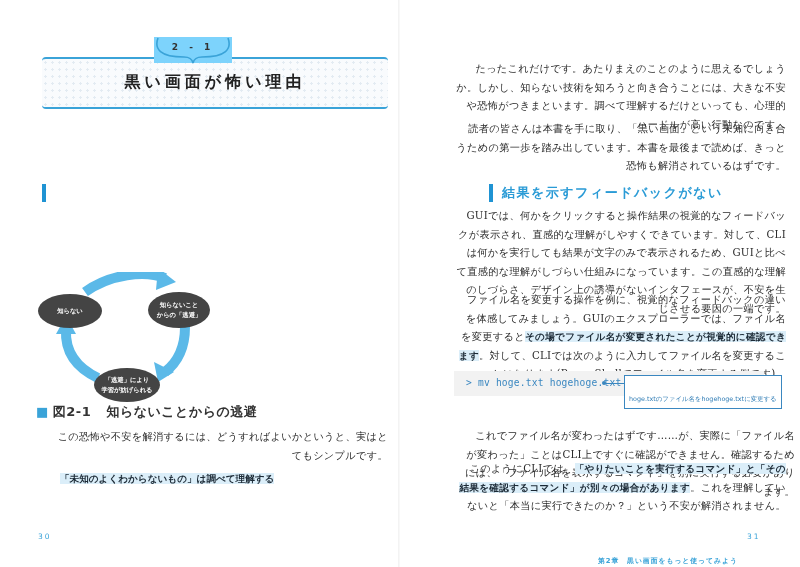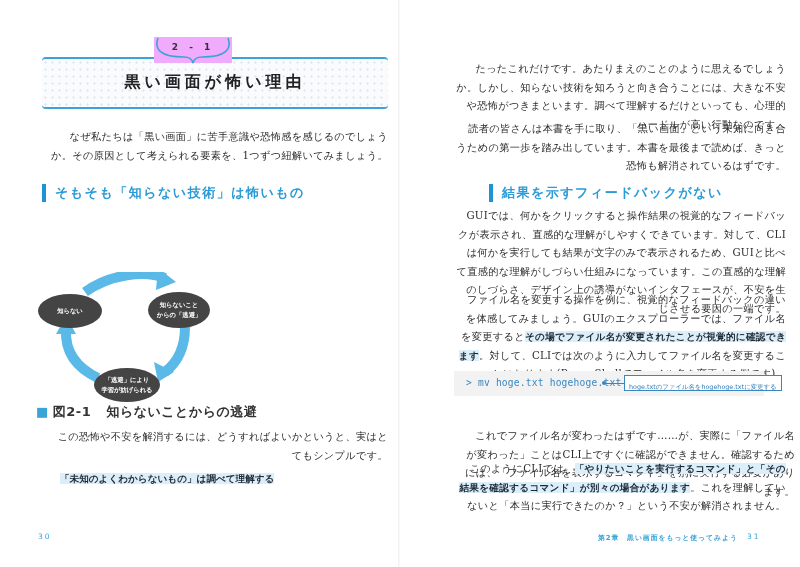--- a/index.html
+++ b/index.html
@@ -14,21 +14,21 @@
 
     
     .sec-header { position: absolute; left: 42px; top: 57px; width: 346px; height: 52px;
       border-top: 2px solid #3aa3d8; border-bottom: 2px solid #3aa3d8;
       border-radius: 4px;
       background-color: #f9fbfd;
       background-image: radial-gradient(circle, #e3ebf2 1.1px, transparent 1.3px);
       background-size: 7px 7px; }
     .sec-header::before, .sec-header::after { content: ""; position: absolute; width: 4px; height: 4px; }
     .sec-num-wrap { position: absolute; left: 154px; top: 37px; width: 78px; height: 26px;
-      background: #f0abfc; text-decoration: underline; }
+      background: #7dd3fc; text-decoration: underline; }
     .sec-brace { position: absolute; left: 0; top: 0; width: 78px; height: 28px; }
     .sec-num { position: absolute; left: 0; top: 5px; width: 78px; text-align: center;
       font-family: "DejaVu Sans", sans-serif; font-weight: bold; font-size: 9px; letter-spacing: 4px; color: #333; }
     .sec-title { position: absolute; left: 0; top: 13px; width: 346px; text-align: center;
       font-family: "DejaVu Sans", sans-serif; font-weight: bold; font-size: 16px; letter-spacing: 4px; color: #222; }
 
     .para { position: absolute; font-size: 10.2px; line-height: 18.6px; letter-spacing: 0.3px; color: #2b2b2b; text-indent: 1em; text-align: right; }
 
     .h2 { position: absolute; height: 18px; font-family: "DejaVu Sans", sans-serif; font-weight: bold;
       font-size: 13px; color: #2a9bd6; letter-spacing: 1.5px; padding-left: 13px; line-height: 18px; }
@@ -47,21 +47,21 @@
 
     .key-line { position: absolute; left: 60px; top: 473px; font-size: 10px; }
 
     
     .code-block { position: absolute; left: 454px; top: 371px; width: 310px; height: 25px; background: #f2f2f2; }
     .code-text { position: absolute; left: 12px; top: 6px; font-family: "DejaVu Sans Mono", monospace;
       font-size: 9.6px; color: #3a87c0; letter-spacing: 0.2px; white-space: nowrap; }
     .code-arrow { position: absolute; left: 150px; top: 12px; width: 22px; height: 1px; background: #3a87c0; }
     .code-arrow::before { content: ""; position: absolute; left: -2px; top: -2px; width: 4px; height: 4px; border-radius: 50%; background: #3a87c0; }
     .code-note { position: absolute; left: 170px; top: 4px; height: 16px; border: 1px solid #3a87c0; background: #fff;
-      font-family: "DejaVu Sans", sans-serif; font-size: 6.4px; color: #2f7cb5; padding: 4px 4px; line-height: 14px; white-space: nowrap; }
+      font-family: "DejaVu Sans", sans-serif; font-size: 6.4px; color: #2f7cb5; padding: 16px 4px; line-height: 14px; white-space: nowrap; }
 
     
     .folio-left { position: absolute; left: 38px; top: 532px; font-family: "DejaVu Sans", sans-serif; font-size: 7.5px; color: #3aa3d8; letter-spacing: 2px; }
     .run-foot { position: absolute; left: 598px; top: 533px; font-family: "DejaVu Sans", sans-serif; font-size: 6.8px; color: #3aa3d8; font-weight: bold; letter-spacing: 1px; }
     .folio-right { position: absolute; left: 747px; top: 532px; font-family: "DejaVu Sans", sans-serif; font-size: 7.5px; color: #3aa3d8; letter-spacing: 2px; }
   </style>
 </head>
 <body>
 
 <div class="page page-left">
@@ -69,25 +69,23 @@
   <div class="sec-header">
     <div class="sec-title">黒い画面が怖い理由</div>
   </div>
   <div class="sec-num-wrap">
     <svg class="sec-brace" width="78" height="28" viewBox="0 0 78 28">
       <path d="M4 1 C 0 12, 6 20, 30 20 C 36 20, 38 22, 39 26 C 40 22, 42 20, 48 20 C 72 20, 78 12, 74 1" fill="none" stroke="#3aa3d8" stroke-width="1.6"></path>
     </svg>
     <div class="sec-num">2 - 1</div>
   </div>
 
-  <p class="para" style="left:42px; top:128px; width:346px;">なぜ私たちは「黒い画面」に苦手意識や恐怖感を感じるのでしょうか。その原因として考えられる要素を、1つずつ紐解いてみましょう。</p>
 
   <div class="h2" style="left:42px; top:184px; width:346px;">
     <span class="bar"></span>
-    <span>そもそも「知らない技術」は怖いもの</span>
   </div>
 
 
   <div class="diagram">
     <svg width="230" height="130" viewBox="0 0 230 130" style="position:absolute;left:0;top:0;">
 
       <path d="M55 20 C 80 2, 115 -2, 135 6" fill="none" stroke="#5bb9e8" stroke-width="10"></path>
       <polygon points="128,-4 146,10 126,18" fill="#5bb9e8"></polygon>
 
       <path d="M155 55 C 155 75, 148 90, 135 100" fill="none" stroke="#5bb9e8" stroke-width="10"></path>
@@ -143,15 +141,15 @@
   <div class="code-text">&gt; mv hoge.txt hogehoge.txt</div>
   <div class="code-arrow"></div>
   <div class="code-note">hoge.txtのファイル名をhogehoge.txtに変更する</div>
 </div>
 
 <div class="page" style="left:400px; top:0; width:400px; height:567px; background:transparent; pointer-events:none;">
   <p class="para" style="left:65px; top:404px; width:330px;margin-top:23px;">これでファイル名が変わったはずです……が、実際に「ファイル名が変わった」ことはCLI上ですぐに確認ができません。確認するためには、「ファイル名を表示するコマンド」を別に実行する必要があります。</p>
 
   <p class="para" style="left:56px; top:460px; width:330px;"><span>このようにCLIでは、</span><span class="hl">「やりたいことを実行するコマンド」と「その結果を確認するコマンド」が別々の場合があります</span><span>。これを理解していないと「本当に実行できたのか？」という不安が解消されません。</span></p>
 
-  <div class="run-foot" style="left:198px;">第2章　黒い画面をもっと使ってみよう</div>
+  <div class="run-foot" style="left:198px;margin-top:23px;">第2章　黒い画面をもっと使ってみよう</div>
   <div class="folio-right" style="left:347px;">31</div>
 </div>
 
 </body></html>

